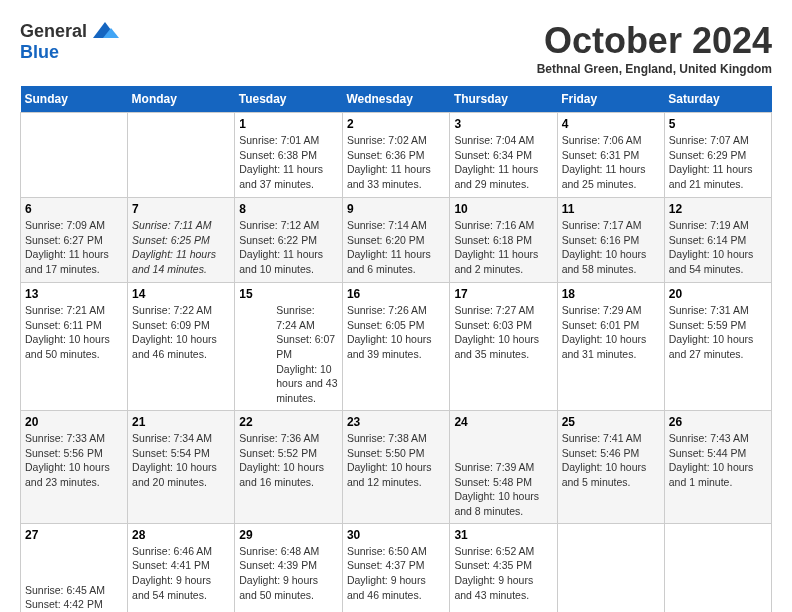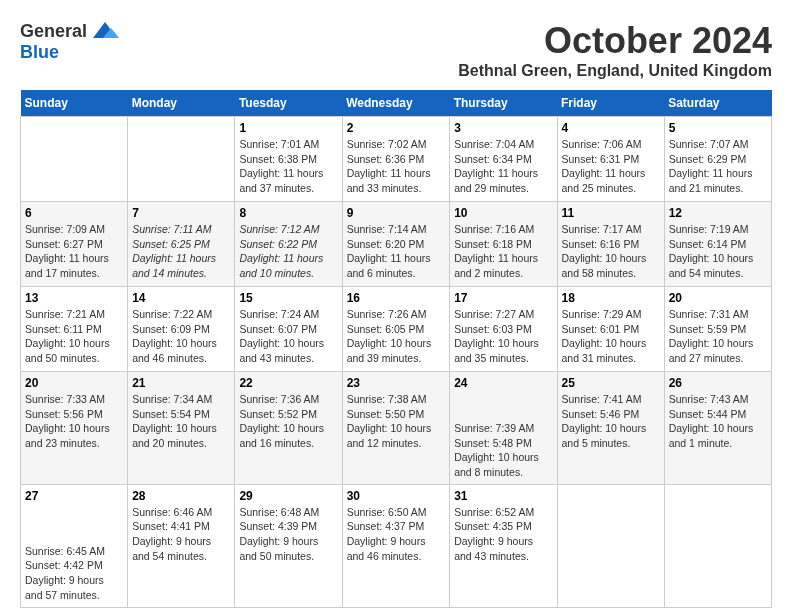--- a/index.html
+++ b/index.html
@@ -28,21 +28,21 @@
     }
     .title-section {
       text-align: right;
     }
     .month-title {
       font-size: 36px;
       font-weight: bold;
       color: #333;
     }
     .location-title {
-      font-size: 16px;
+      font-size: 12px;
       color: #333;
       font-weight: bold;
     }
     .calendar {
       width: 100%;
       border-collapse: collapse;
       font-size: 11px;
     }
     .calendar th {
       background: #1565c0;
@@ -158,21 +158,21 @@
 Daylight: 11 hours and 17 minutes.</div>
         </td>
         <td>
           <div class="day-number">7</div>
           <div class="day-info" style="white-space: pre-line; font-style: italic;">Sunrise: 7:11 AM
 Sunset: 6:25 PM
 Daylight: 11 hours and 14 minutes.</div>
         </td>
         <td>
           <div class="day-number">8</div>
-          <div class="day-info" style="white-space: pre-line; font-style: italic;">Sunrise: 7:12 AM
+          <div class="day-info" style="white-space: pre-line;">Sunrise: 7:12 AM
 Sunset: 6:22 PM
 Daylight: 11 hours and 10 minutes.</div>
         </td>
         <td>
           <div class="day-number">9</div>
           <div class="day-info" style="white-space: pre-line;">Sunrise: 7:14 AM
 Sunset: 6:20 PM
 Daylight: 11 hours and 6 minutes.</div>
         </td>
         <td>
@@ -202,21 +202,21 @@
 Daylight: 10 hours and 50 minutes.</div>
         </td>
         <td>
           <div class="day-number">14</div>
           <div class="day-info" style="white-space: pre-line;">Sunrise: 7:22 AM
 Sunset: 6:09 PM
 Daylight: 10 hours and 46 minutes.</div>
         </td>
         <td>
           <div class="day-number">15</div>
-          <div class="day-info" style="white-space: pre-line;">Sunrise: 7:24 AM
+          <div class="day-info" style="white-space: pre-line; margin-left: 37px;">Sunrise: 7:24 AM
 Sunset: 6:07 PM
 Daylight: 10 hours and 43 minutes.</div>
         </td>
         <td>
           <div class="day-number">16</div>
           <div class="day-info" style="white-space: pre-line;">Sunrise: 7:26 AM
 Sunset: 6:05 PM
 Daylight: 10 hours and 39 minutes.</div>
         </td>
         <td>

